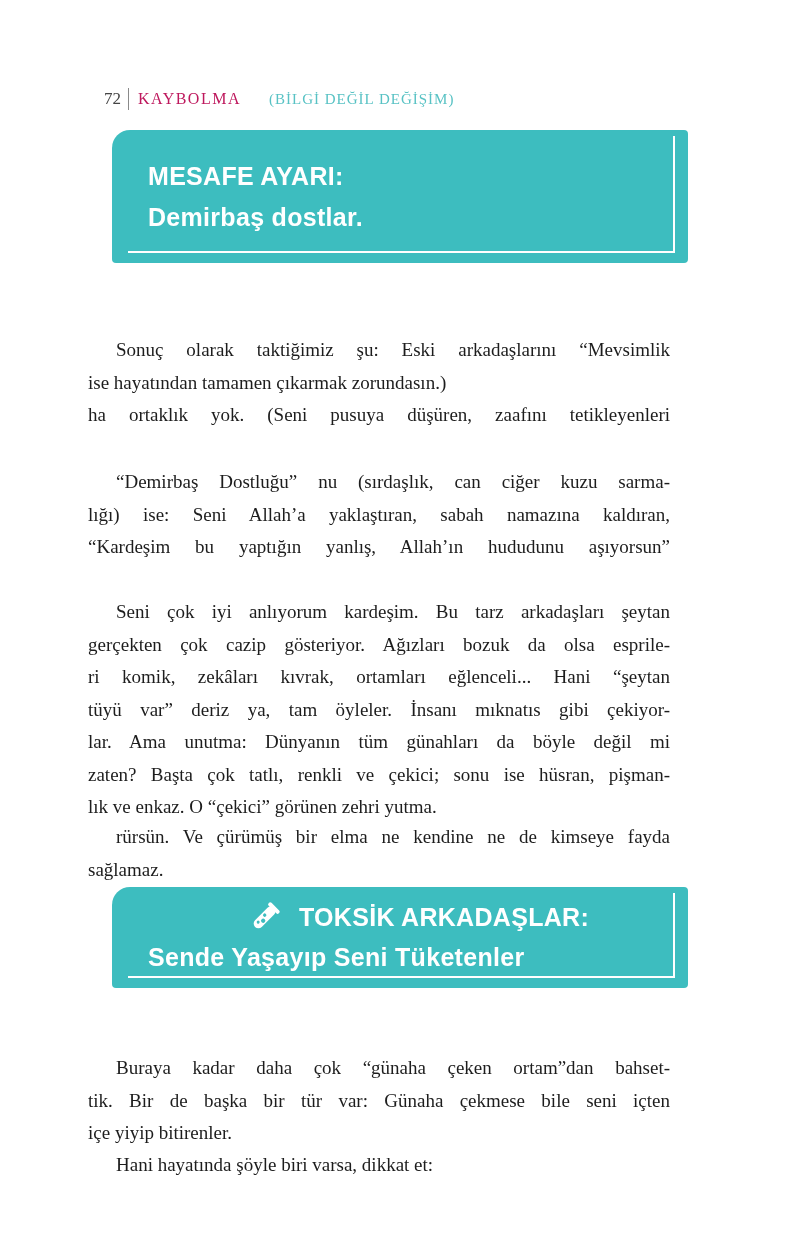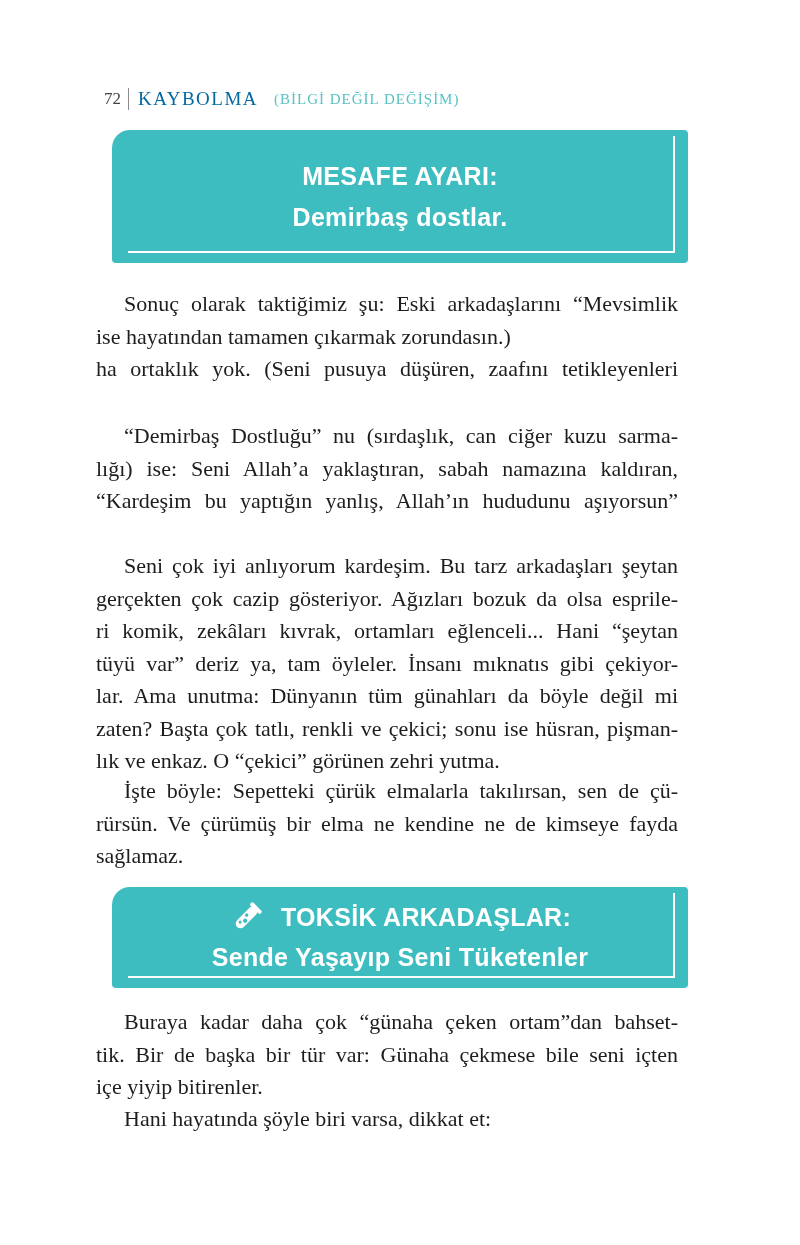--- a/index.html
+++ b/index.html
@@ -9,53 +9,53 @@
   }
 
   
   .pg-header {
     position:absolute; left:104px; top:86px; height:26px;
     display:flex; align-items:center;
   }
   .pg-num { font-size:17px; color:#444444; }
   .pg-bar { width:1px; height:22px; background:#8a8a8a; margin:0 9px 0 7px; }
   .pg-title {
-    font-size:19px; color:#0369a1; letter-spacing:1.5px; margin-right:16px;
+    font-size:16px; color:#be185d; letter-spacing:1.5px; margin-right:28px;
   }
   .pg-sub { font-size:15px; color:#58c2c4; letter-spacing:1px; }
 
   
   .callout {
     position:absolute; left:112px; width:576px;
     background:#3dbdbf; border-radius:18px 4px 4px 4px;
     display:flex; flex-direction:column; justify-content:center;
     color:#ffffff;
     font-family:"Liberation Sans","DejaVu Sans",sans-serif;
     font-weight:700; box-sizing:border-box;
   }
   .callout-1 { top:130px; height:133px; }
   .callout-2 { top:887px; height:101px; }
   .callout-frame {
     position:absolute; left:16px; right:13px; top:6px; bottom:10px;
     border-right:2.5px solid #ffffff; border-bottom:2.5px solid #ffffff;
     pointer-events:none;
   }
   .c-line {
-    text-align:center; font-size:25px; line-height:41px; letter-spacing:0.3px;
+    text-align:left; font-size:25px; line-height:41px; letter-spacing:0.3px;padding-left:36px;
   }
   .c-row {
     display:flex; align-items:center; justify-content:center; gap:16px;
     line-height:40px;
   }
   .c-icon { display:inline-flex; align-items:center; }
 
   
   .para {
-    position:absolute; left:96px; width:582px;
-    font-size:22px; line-height:32.5px; color:#1d1d1d;
+    position:absolute; left:88px; width:582px;
+    font-size:19px; line-height:32.5px; color:#1d1d1d;margin-top:46px;
   }
   .p1 { top:288px; }
   .p2 { top:420px; }
   .p3 { top:550px; }
   .p4 { top:775px; }
   .p5 { top:1006px; }
   .p6 { top:1103px; }
   .tline { text-align:justify; text-align-last:justify; }
   .tline-last { text-align-last:left; }
   .para .tline:first-child { text-indent:28px; }
@@ -91,21 +91,20 @@
   <div class="para p3">
       <div class="tline">Seni çok iyi anlıyorum kardeşim. Bu tarz arkadaşları şeytan</div>
       <div class="tline">gerçekten çok cazip gösteriyor. Ağızları bozuk da olsa esprile-</div>
       <div class="tline">ri komik, zekâları kıvrak, ortamları eğlenceli... Hani “şeytan</div>
       <div class="tline">tüyü var” deriz ya, tam öyleler. İnsanı mıknatıs gibi çekiyor-</div>
       <div class="tline">lar. Ama unutma: Dünyanın tüm günahları da böyle değil mi</div>
       <div class="tline">zaten? Başta çok tatlı, renkli ve çekici; sonu ise hüsran, pişman-</div>
       <div class="tline tline-last">lık ve enkaz. O “çekici” görünen zehri yutma.</div>
     </div>
   <div class="para p4">
-      <div class="tline">İşte böyle: Sepetteki çürük elmalarla takılırsan, sen de çü-</div>
       <div class="tline">rürsün. Ve çürümüş bir elma ne kendine ne de kimseye fayda</div>
       <div class="tline tline-last">sağlamaz.</div>
     </div>
 
   <div class="callout callout-2">
     <div class="callout-frame"></div>
     <div class="c-line c-row">
       <span class="c-icon">
         <svg width="36" height="36" viewBox="0 0 32 32" aria-hidden="true">
           <g transform="rotate(45 16 16)">

